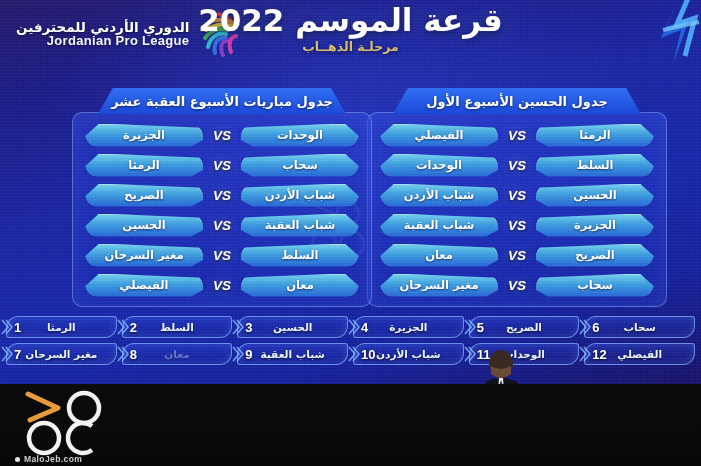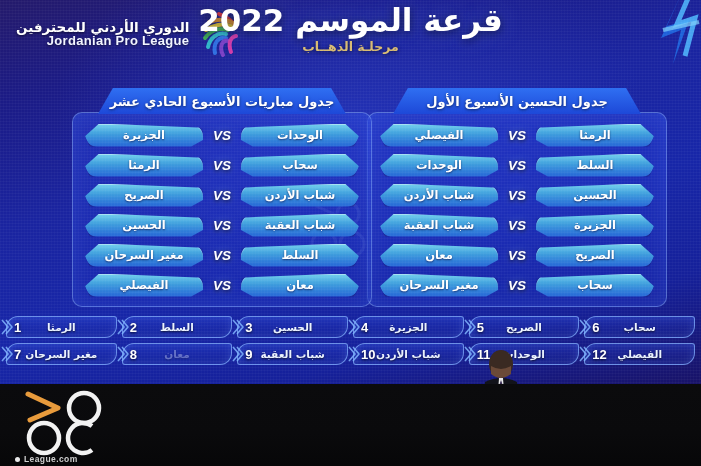--- a/index.html
+++ b/index.html
@@ -287,21 +287,21 @@
             <div class="team-pill pill-left">
               <span class="team-name">مغير السرحان</span>
             </div>
           </div>
 
         </div>
       </div>
 
       <div class="panel left-panel">
         <div class="panel-header">
-          <span class="panel-header-text">جدول مباريات الأسبوع الحادي عشر</span>
+          <span class="panel-header-text">جدول مباريات الأسبوع العقبة عشر</span>
         </div>
         <div class="panel-body">
 
           <div class="match-row">
             <div class="team-pill pill-right">
               <span class="team-name">الوحدات</span>
             </div>
             <span class="vs-label">VS</span>
             <div class="team-pill pill-left">
               <span class="team-name">الجزيرة</span>
@@ -471,15 +471,15 @@
 
   <div id="foreground"></div>
 
   <svg class="watermark" viewBox="0 0 112 72">
     <path d="M14 8 L44 22 L16 34" stroke="#e89b3c" stroke-width="5" fill="none" stroke-linecap="round" stroke-linejoin="round"></path>
     <circle cx="70" cy="22" r="15" stroke="#f2f2f2" stroke-width="4.5" fill="none"></circle>
     <circle cx="30" cy="52" r="15" stroke="#f2f2f2" stroke-width="4.5" fill="none"></circle>
     <path d="M78 40 a15 15 0 1 0 0 24" stroke="#f2f2f2" stroke-width="4.5" fill="none"></path>
   </svg>
   <div class="watermark-dot"></div>
-  <div class="watermark-text">League.com</div>
+  <div class="watermark-text">MaloJeb.com</div>
 
 </div>
 
 </body></html>

